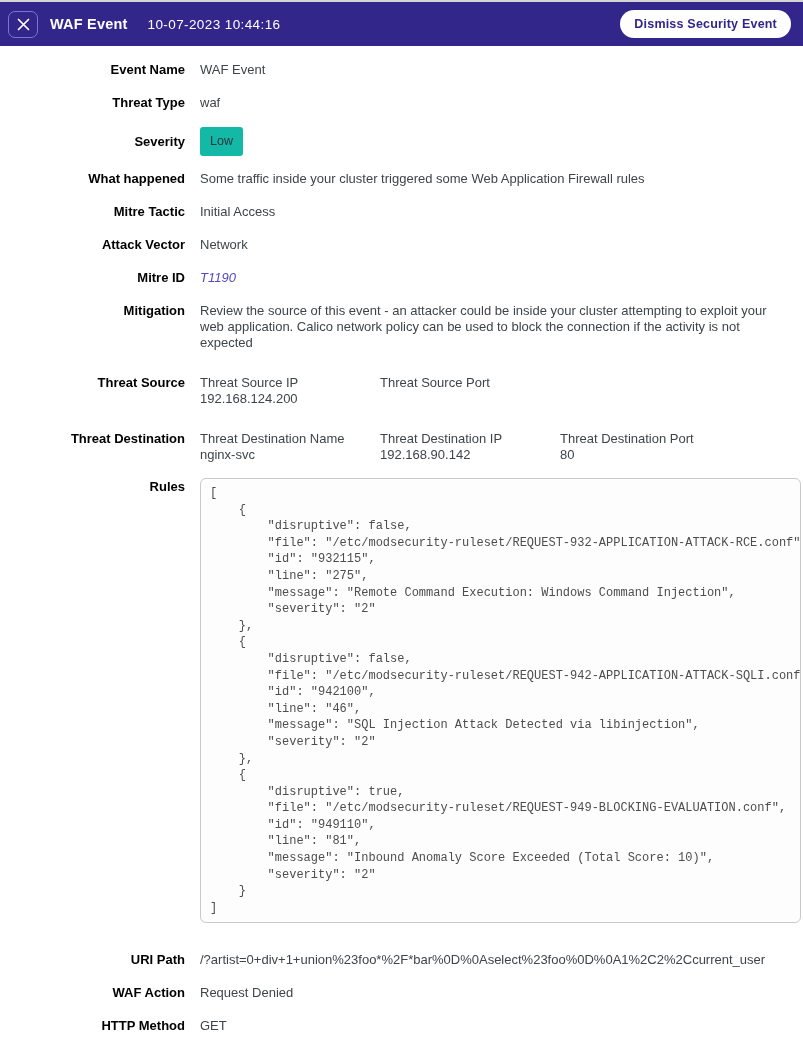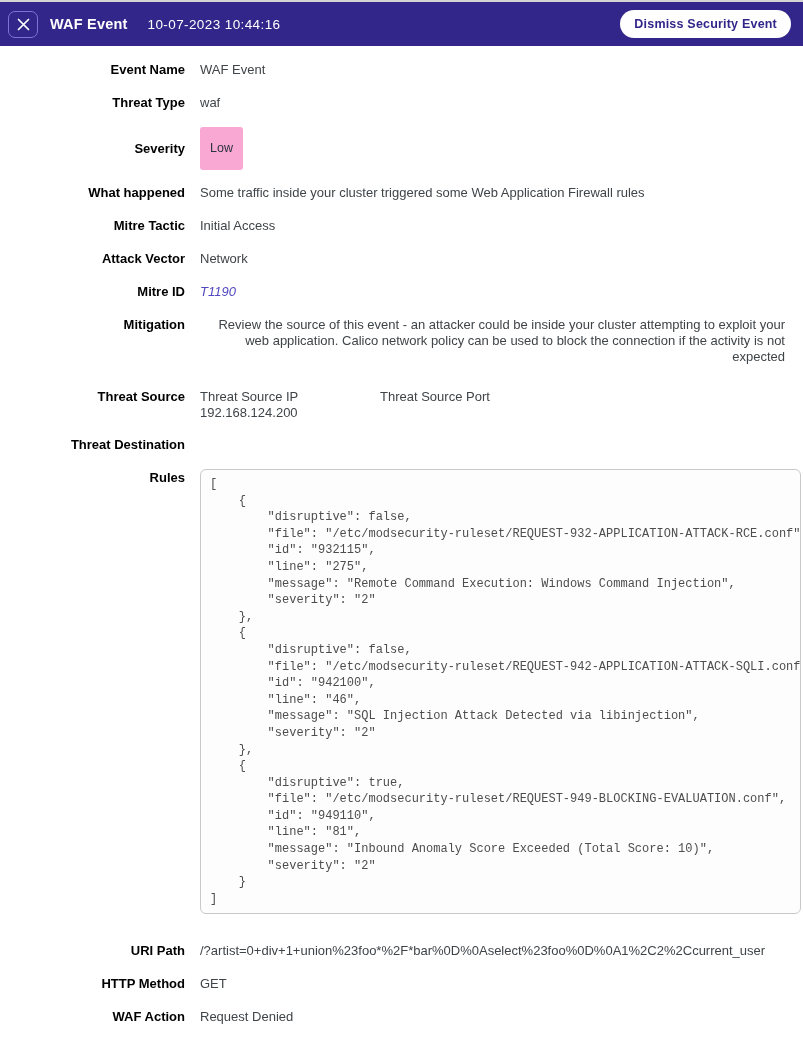--- a/index.html
+++ b/index.html
@@ -28,25 +28,25 @@
   }
   .content { padding-top:15px; }
   .row { display:flex; align-items:baseline; margin-bottom:15px; }
   .row-label {
     width:185px; min-width:185px; text-align:right;
     font-weight:700; font-size:13px; line-height:18px; color:#000000;
   }
   .row-value { margin-left:15px; font-size:13px; line-height:16px; color:#3f4448; }
   .severity-row { margin-top:12px; margin-bottom:14px; align-items:center; }
   .badge {
-    display:inline-block; background:#f9a8d4; color:#2a343d;
-    font-size:12.5px; line-height:15px; padding:14px 10px; border-radius:3px;
+    display:inline-block; background:#14b8a6; color:#2a343d;
+    font-size:12.5px; line-height:15px; padding:7px 10px; border-radius:3px;
   }
   .link { color:#5348c0; text-decoration:none; cursor:pointer;font-style:italic; }
-  .mitigation-value { max-width:585px;text-align:right; }
+  .mitigation-value { max-width:585px; }
   .cols { display:flex; margin-left:15px;margin-top:9px; }
   .col { width:180px; font-size:13px; line-height:16px; color:#3f4448; }
   .col .sub-label { margin-bottom:0; }
   .rules-row { align-items:flex-start; margin-bottom:28px; }
   .rules-code {
     flex:1; margin:0 2px 0 15px; overflow:hidden;
     background:#fdfdfd; border:1px solid #c9c9c9; border-radius:6px;
     padding:6px 9px;
     font-family:"Liberation Mono","DejaVu Sans Mono",monospace;
     font-size:12px; line-height:16.6px; color:#4d4d4d; white-space:pre;
@@ -125,20 +125,34 @@
       </div>
       <div class="col">
         <div class="sub-label">Threat Source Port</div>
         <div class="sub-value"></div>
       </div>
     </div>
   </div>
 
   <div class="row">
     <div class="row-label">Threat Destination</div>
+    <div class="cols">
+      <div class="col">
+        <div class="sub-label">Threat Destination Name</div>
+        <div class="sub-value">nginx-svc</div>
+      </div>
+      <div class="col">
+        <div class="sub-label">Threat Destination IP</div>
+        <div class="sub-value">192.168.90.142</div>
+      </div>
+      <div class="col">
+        <div class="sub-label">Threat Destination Port</div>
+        <div class="sub-value">80</div>
+      </div>
+    </div>
   </div>
 
   <div class="row rules-row">
     <div class="row-label">Rules</div>
     <pre class="rules-code">[
     {
         "disruptive": false,
         "file": "/etc/modsecurity-ruleset/REQUEST-932-APPLICATION-ATTACK-RCE.conf",
         "id": "932115",
         "line": "275",
@@ -163,22 +177,22 @@
     }
 ]</pre>
   </div>
 
   <div class="row">
     <div class="row-label">URI Path</div>
     <div class="row-value">/?artist=0+div+1+union%23foo*%2F*bar%0D%0Aselect%23foo%0D%0A1%2C2%2Ccurrent_user</div>
   </div>
 
   <div class="row">
-    <div class="row-label">HTTP Method</div>
-    <div class="row-value">GET</div>
+    <div class="row-label">WAF Action</div>
+    <div class="row-value">Request Denied</div>
   </div>
 
   <div class="row">
-    <div class="row-label">WAF Action</div>
-    <div class="row-value">Request Denied</div>
+    <div class="row-label">HTTP Method</div>
+    <div class="row-value">GET</div>
   </div>
 
 </div>
 
 </body></html>

